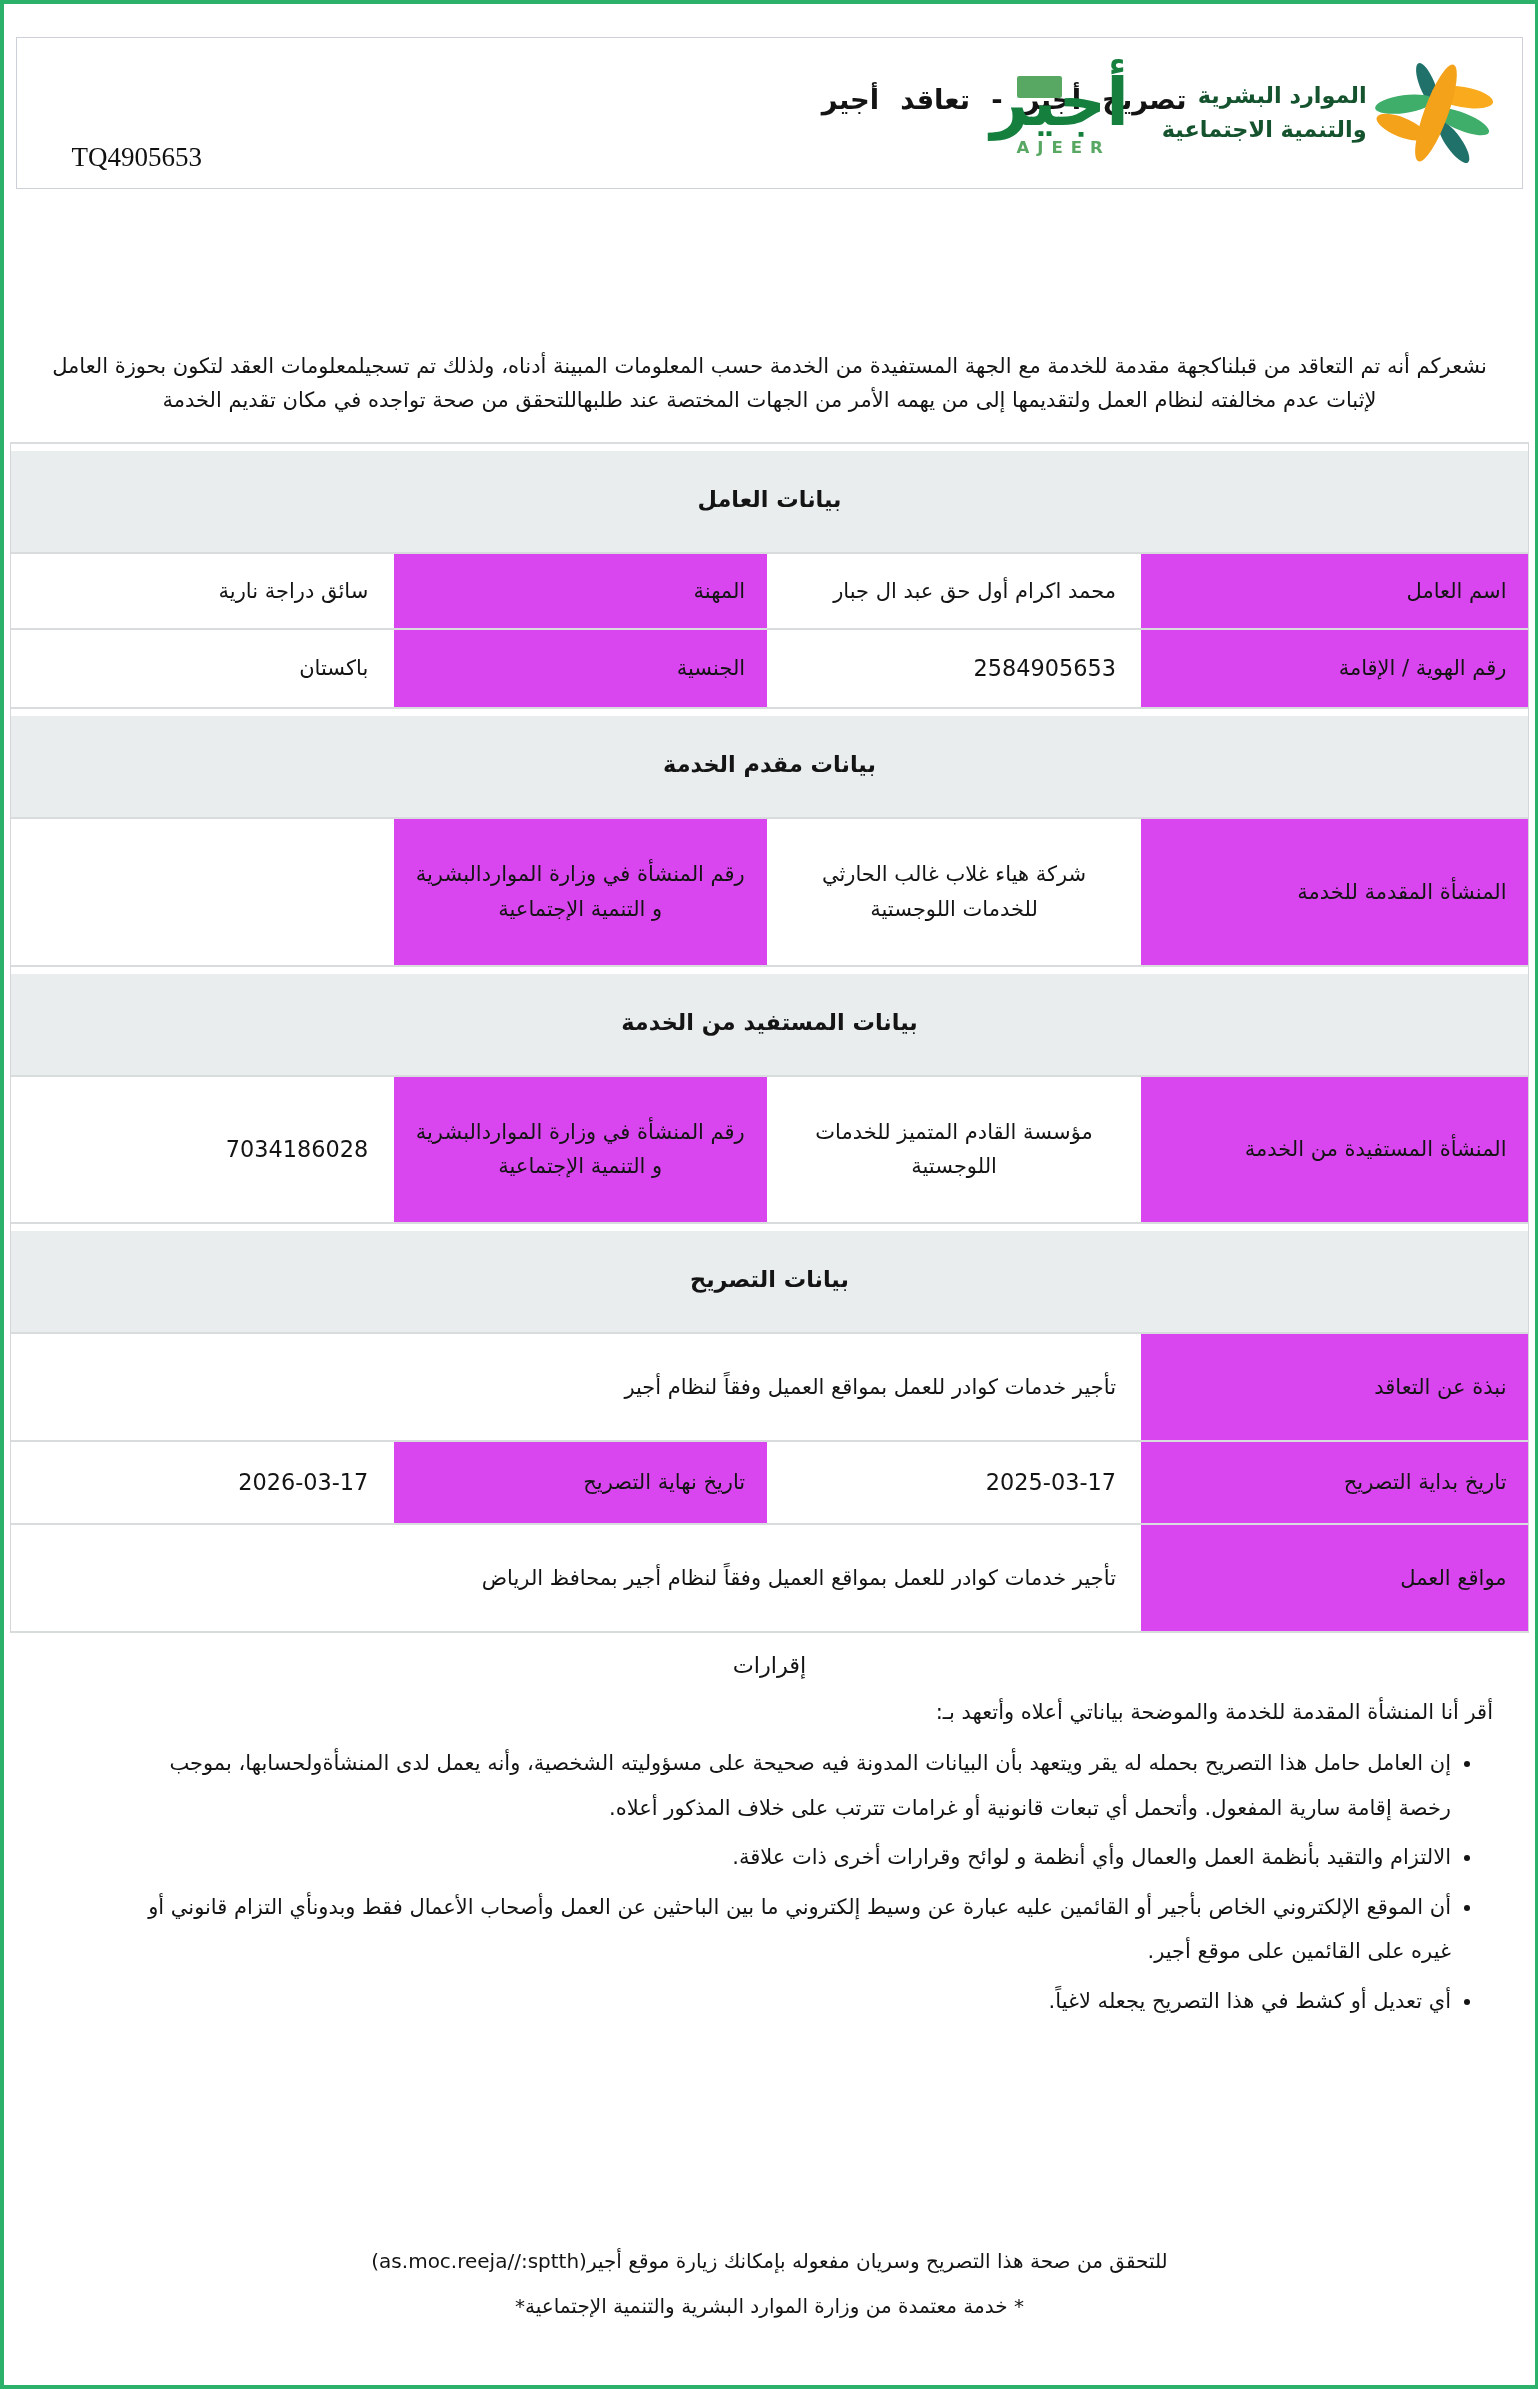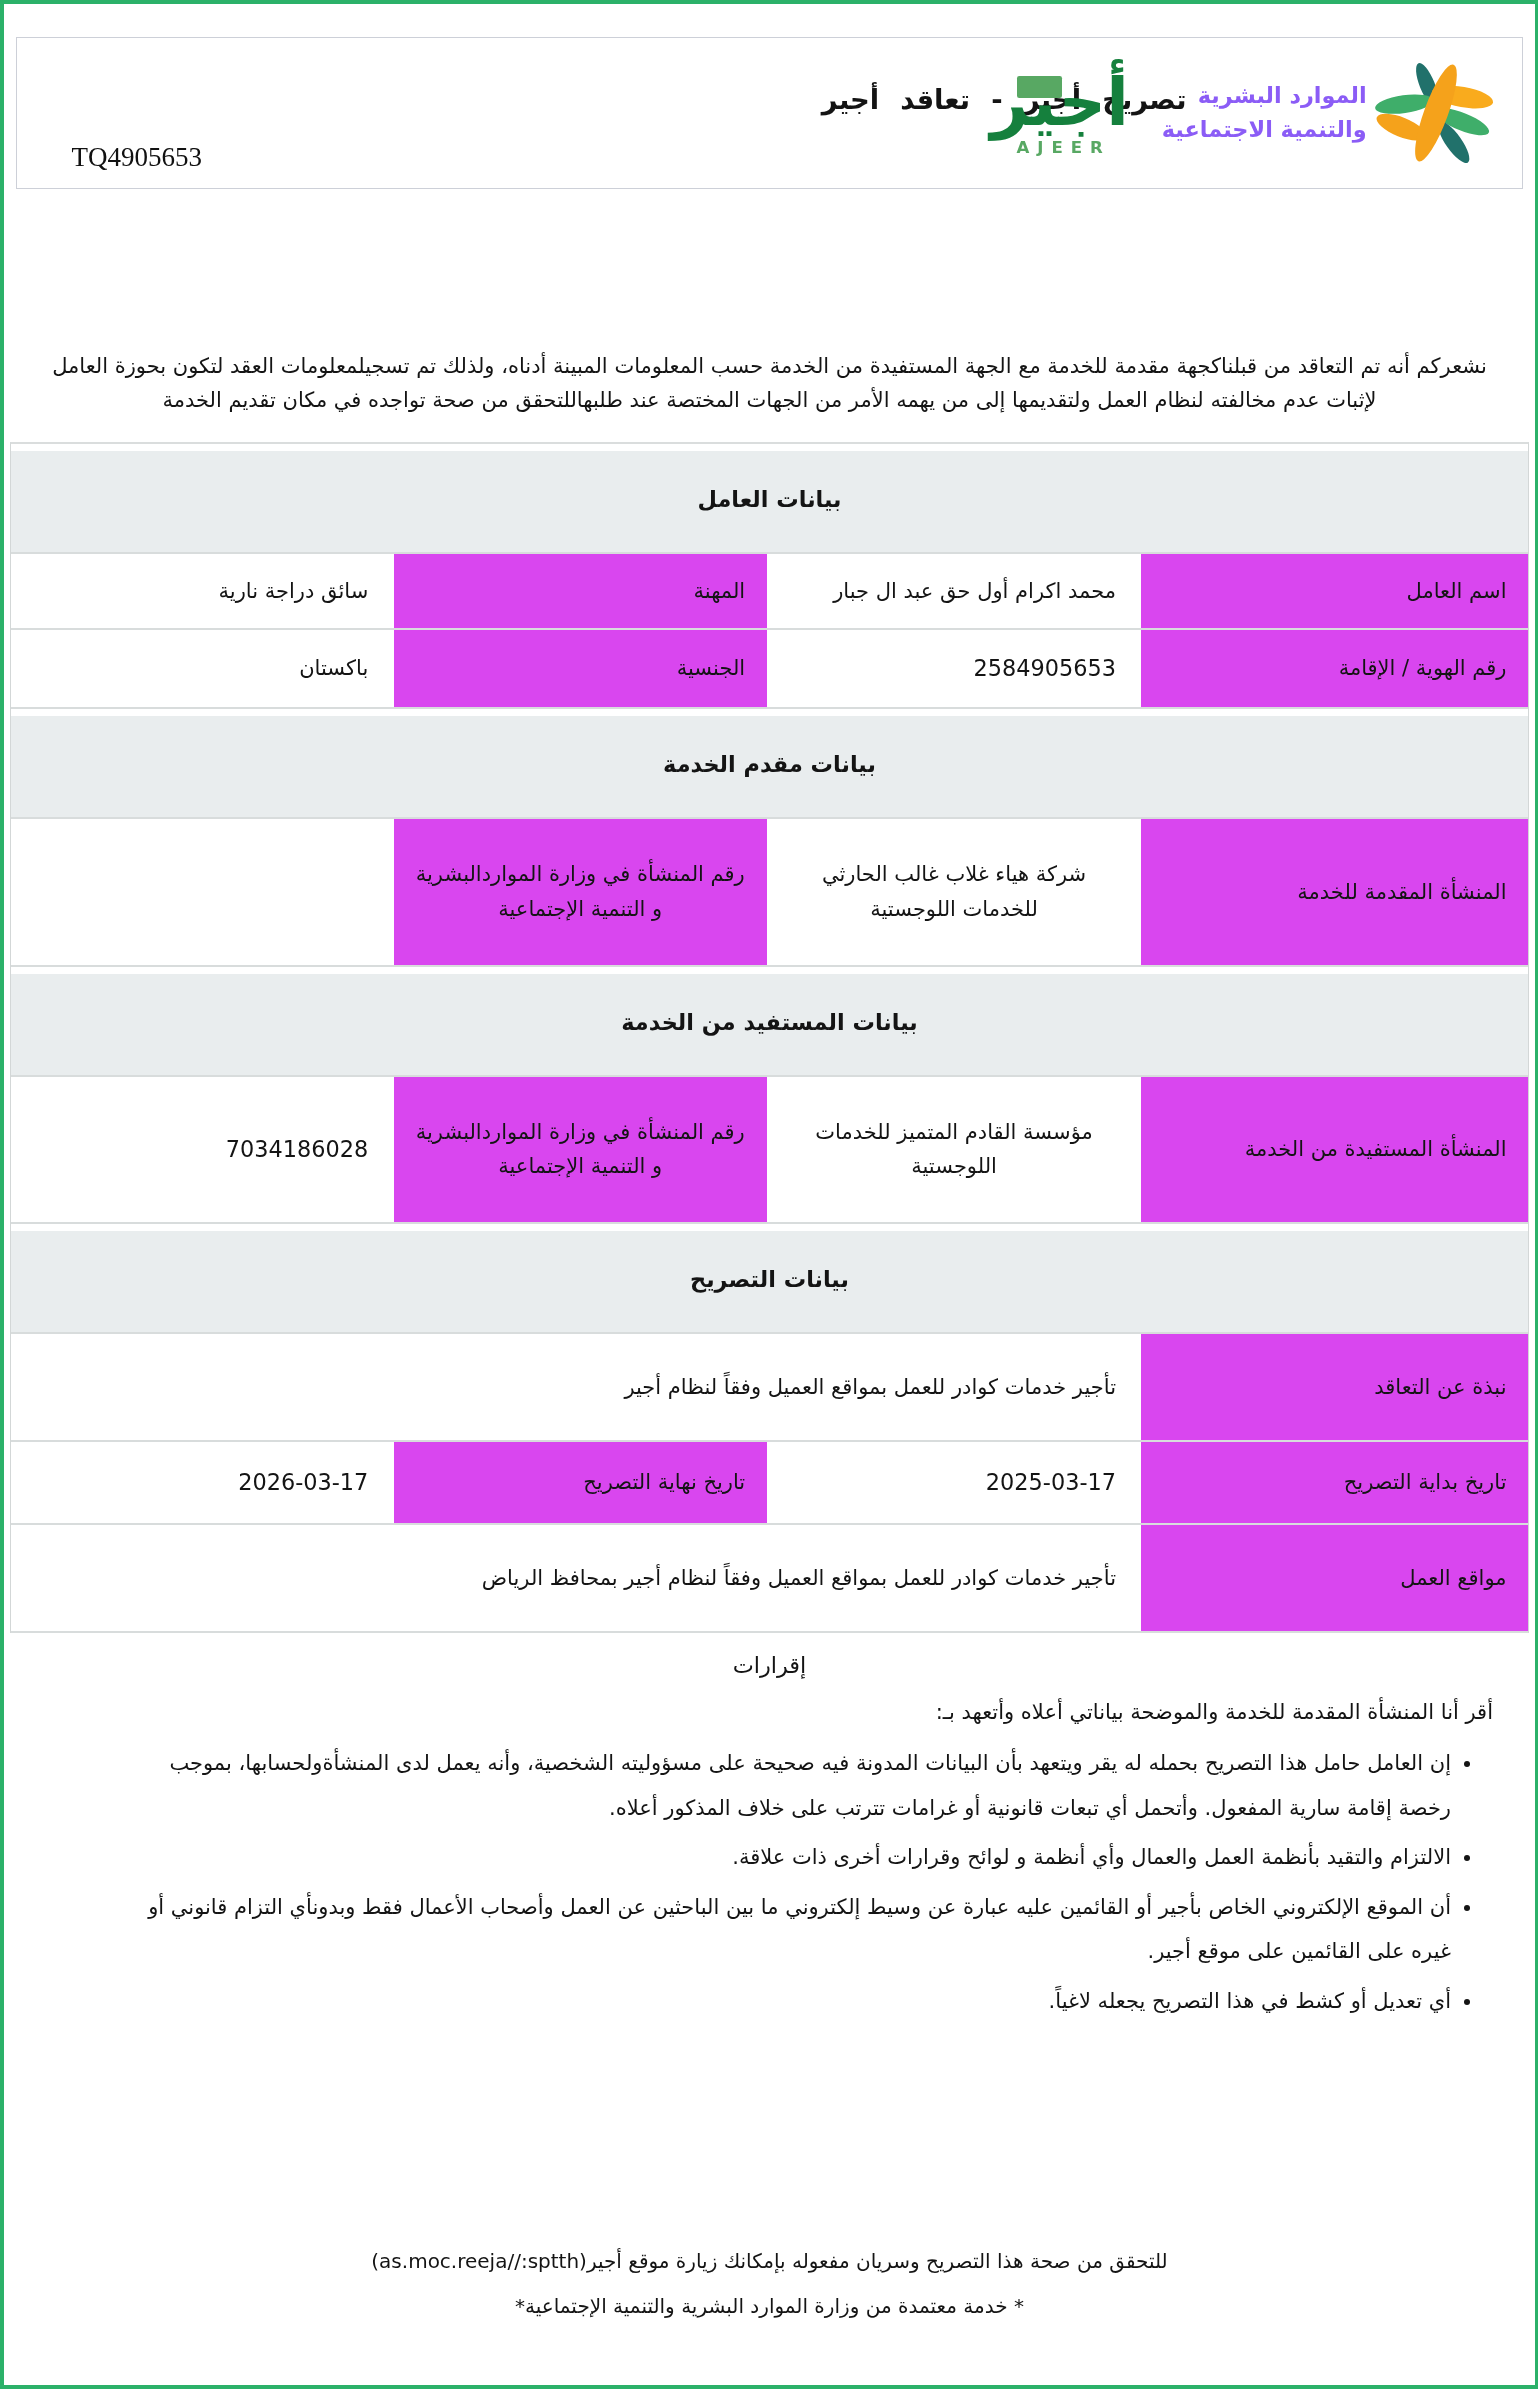--- a/index.html
+++ b/index.html
@@ -13,21 +13,21 @@
   .doc-title{position:absolute;top:46px;left:0;width:1170px;
     direction:rtl;font-size:27.4px;font-weight:bold;word-spacing:11.6px;}
   .doc-number{position:absolute;left:55px;bottom:15px;font-family:"Liberation Serif",serif;font-size:27px;color:#111;}
   .logos{position:absolute;top:13px;right:24.6px;height:123px;display:flex;align-items:center;gap:33px;}
   .ajeer-logo{text-align:center;}
   .ajeer-word{position:relative;display:inline-block;font-size:66px;line-height:1.05;font-weight:bold;color:#15803d;direction:rtl;}
   .ajeer-green-block{position:absolute;top:8.7px;left:26px;width:45px;height:21.7px;background:#58a863;border-radius:2.2px;}
   .ajeer-ar{position:relative;z-index:1;}
   .ajeer-en{margin-top:1.4px;color:#58a863;font-size:16.6px;font-weight:bold;letter-spacing:8px;text-indent:8px;}
   .ministry-logo{display:flex;align-items:center;gap:7.2px;}
-  .ministry-text{direction:rtl;text-align:right;color:#8b5cf6;font-weight:bold;font-size:22.4px;line-height:1.5;}
+  .ministry-text{direction:rtl;text-align:right;color:#14532d;font-weight:bold;font-size:22.4px;line-height:1.5;}
   .ministry-emblem{width:124px;height:124px;flex:0 0 auto;}
   
   .intro{margin:160px 40px 0;direction:rtl;text-align:center;font-size:21px;line-height:1.62;flex:0 0 auto;}
   
   .ptable{margin:24.6px 5.8px 0;border-left:0.7px solid #d3d7d7;border-right:0.7px solid #d3d7d7;border-top:2.2px solid #dadddd;flex:0 0 auto;}
   .psection{background:#e9edee;border-bottom:2.9px solid #d8dcdc;text-align:center;font-weight:bold;font-size:22.4px;padding:35px 10px 40px;direction:rtl;margin-top:7px;}
   .prow{display:grid;grid-template-columns:25.5% 24.2% 24.6% 1fr;column-gap:3.6px;direction:rtl;border-bottom:2.9px solid #d8dcdc;background:#fff;}
   .pcell{display:flex;flex-direction:column;justify-content:center;padding:20px 21.7px;box-sizing:border-box;
     font-size:21px;line-height:1.65;direction:rtl;text-align:right;}
   .pcell.label{background:#d946ef;}

